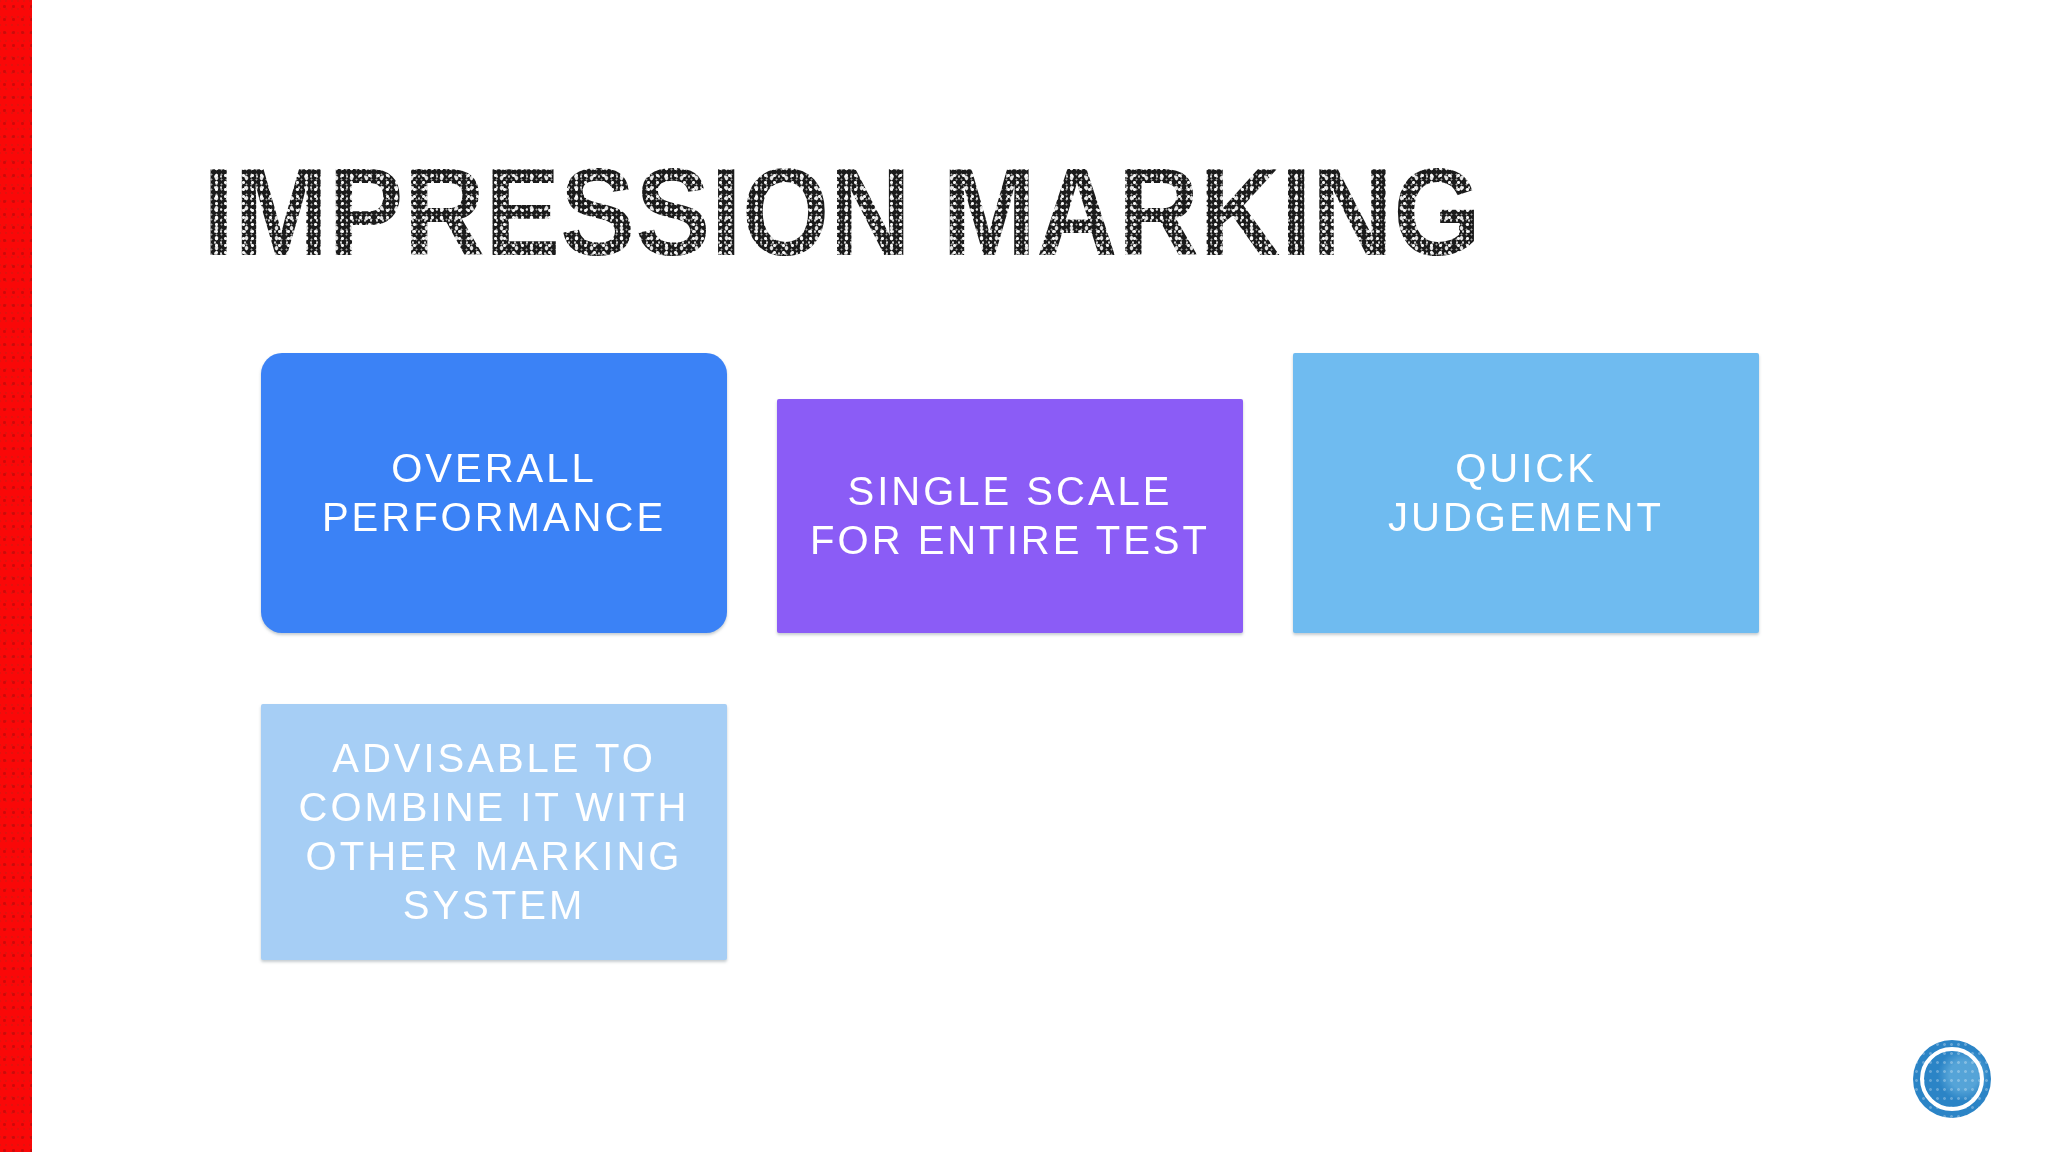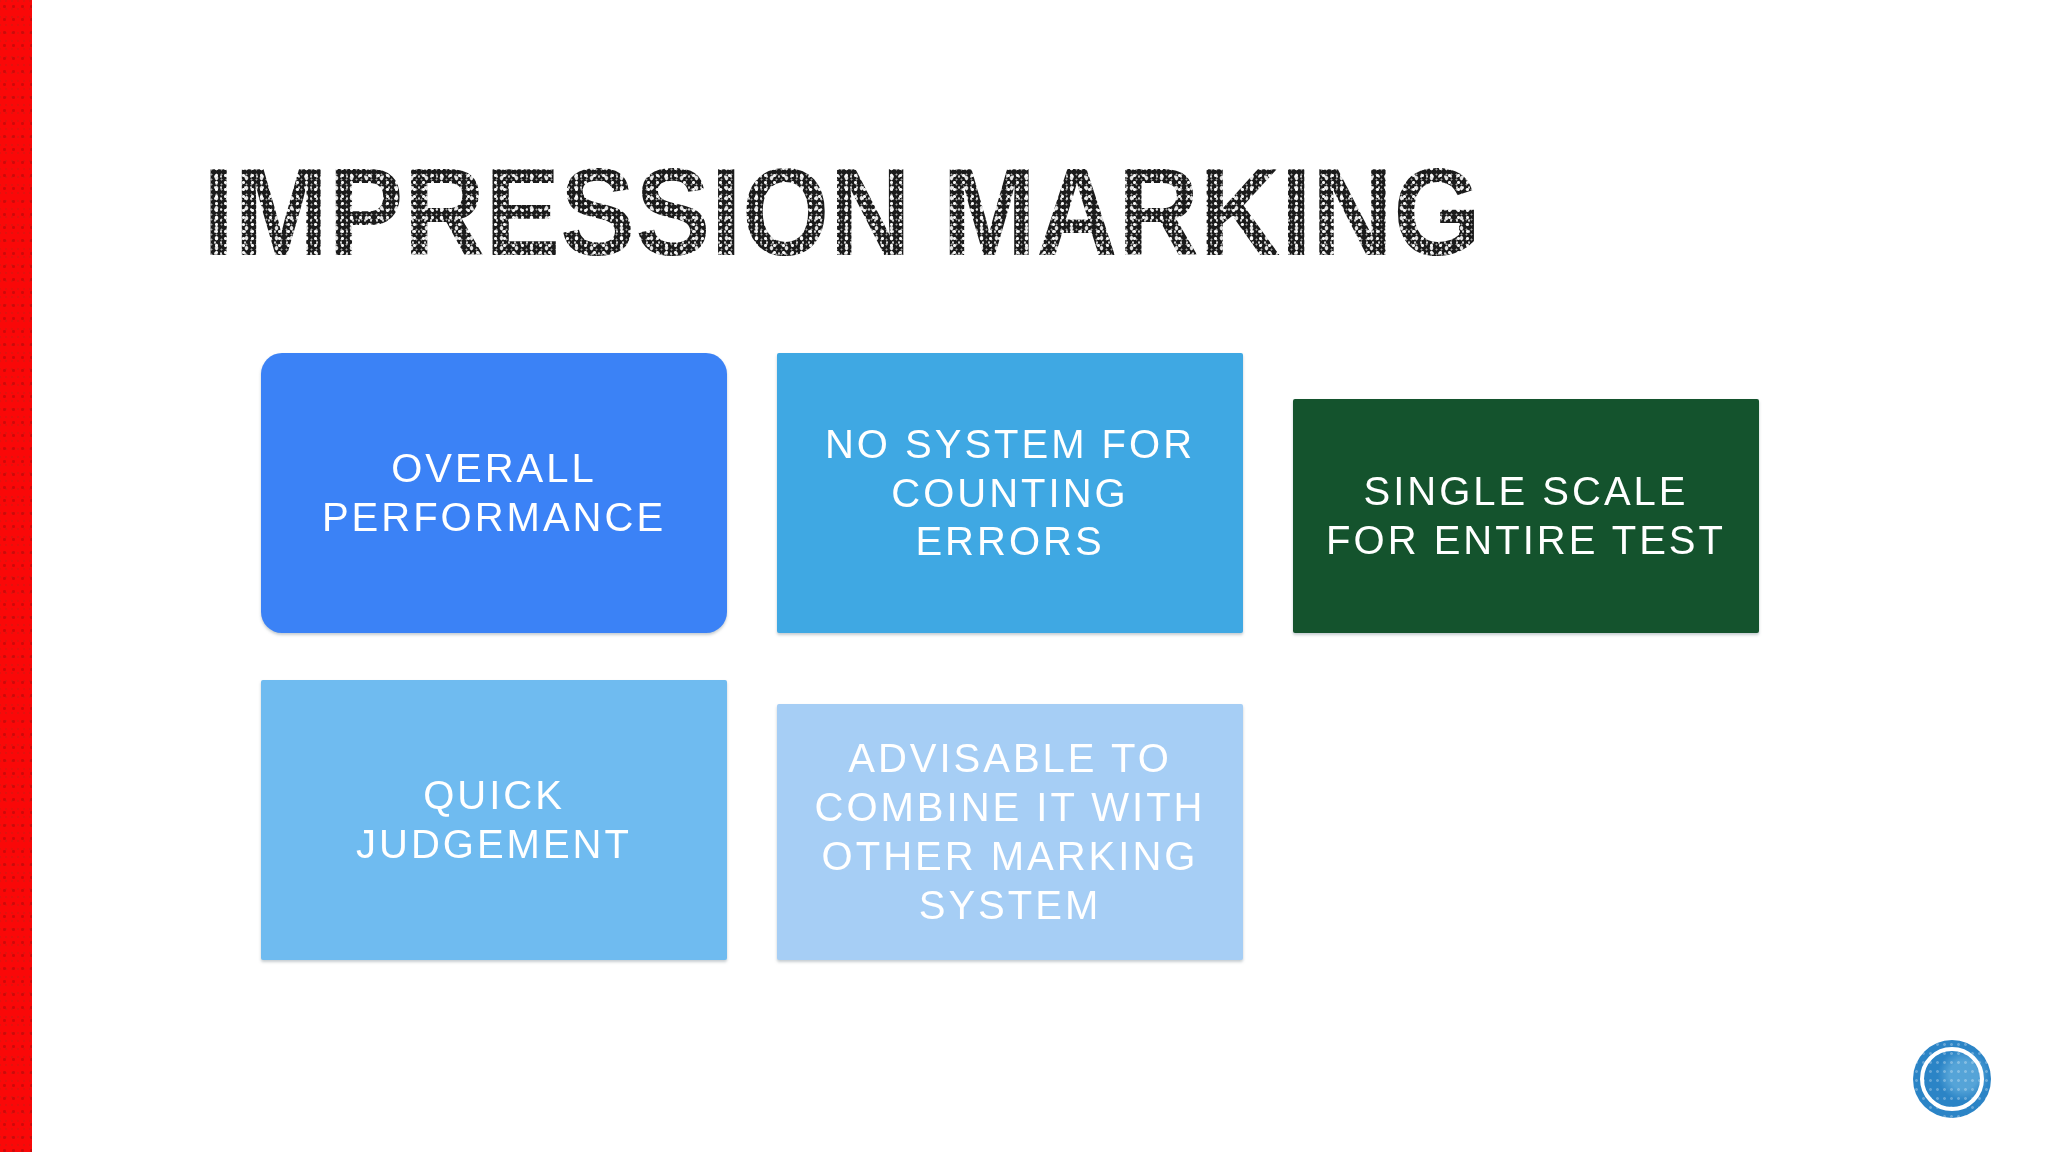--- a/index.html
+++ b/index.html
@@ -80,26 +80,21 @@
       <text x="0" y="137" font-family="Liberation Sans, sans-serif" font-size="124" font-weight="700" fill="#1b1b1b" textLength="1278" lengthAdjust="spacingAndGlyphs">IMPRESSION MARKING</text>
     </svg>
     <div class="title-speckle"></div>
   </div>
 
   <div class="cards">
     <div class="card" style="background-color: #3b82f6; border-radius: 21px;">
       <div class="card-text">OVERALL
 PERFORMANCE</div>
     </div>
-    <div class="card" style="background-color: rgb(63, 168, 227);">
-      <div class="card-text">NO SYSTEM FOR
-COUNTING
-ERRORS</div>
-    </div>
-    <div class="card" style="background-color: #14532d; margin-top: 46px;">
+    <div class="card" style="background-color: #8b5cf6; margin-top: 46px;">
       <div class="card-text">SINGLE SCALE
 FOR ENTIRE TEST</div>
     </div>
     <div class="card" style="background-color: rgb(111, 187, 240);">
       <div class="card-text">QUICK
 JUDGEMENT</div>
     </div>
     <div class="card" style="background-color: rgb(166, 206, 245); margin-top: 24px;">
       <div class="card-text">ADVISABLE TO
 COMBINE IT WITH

